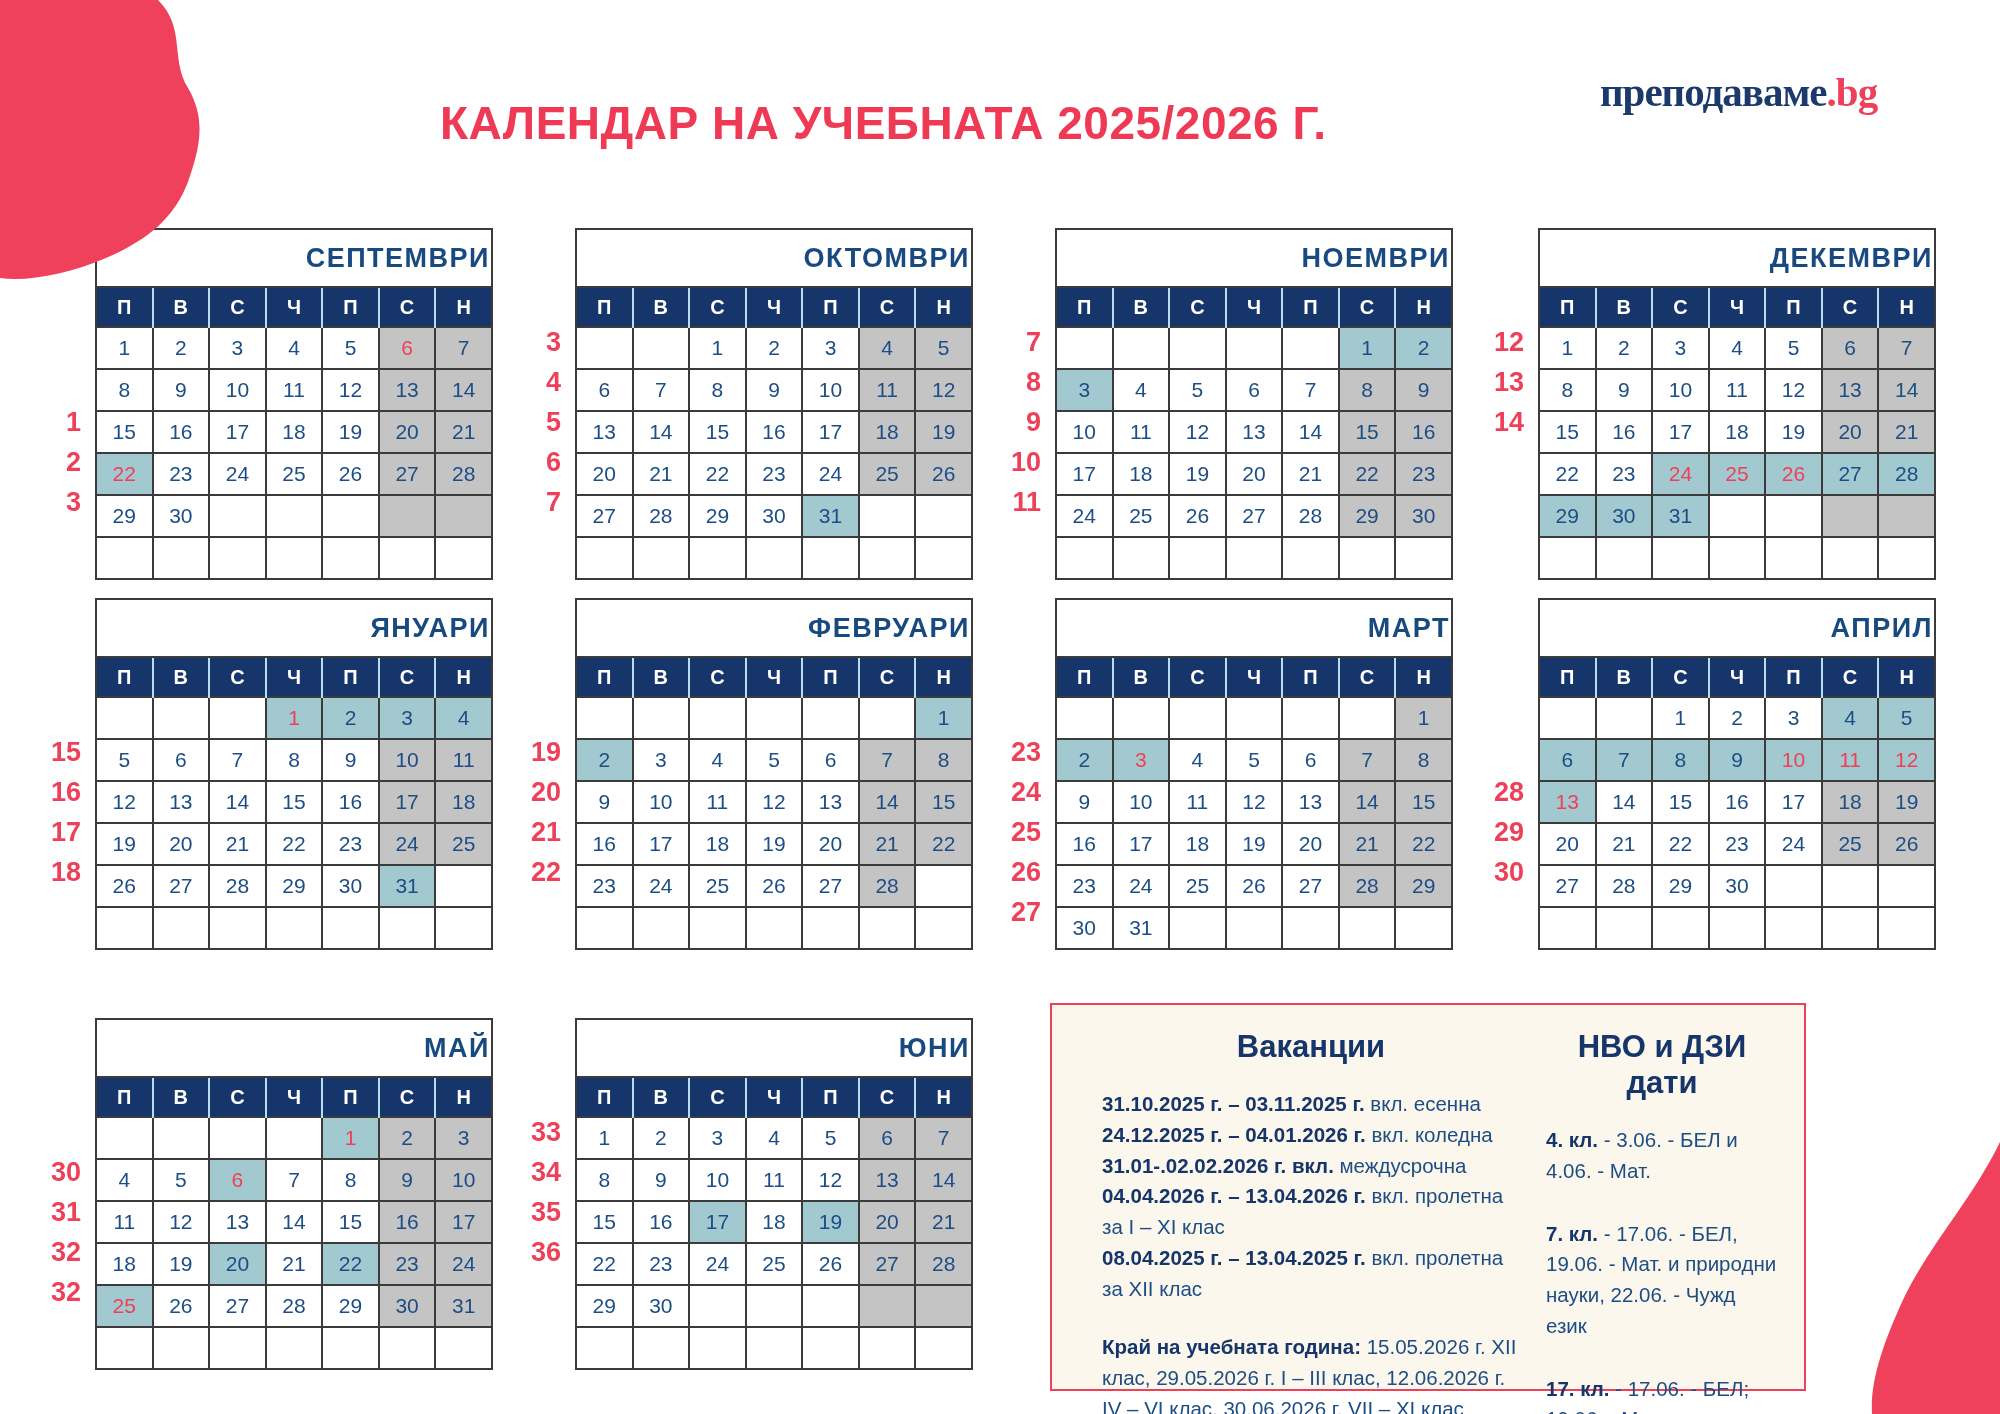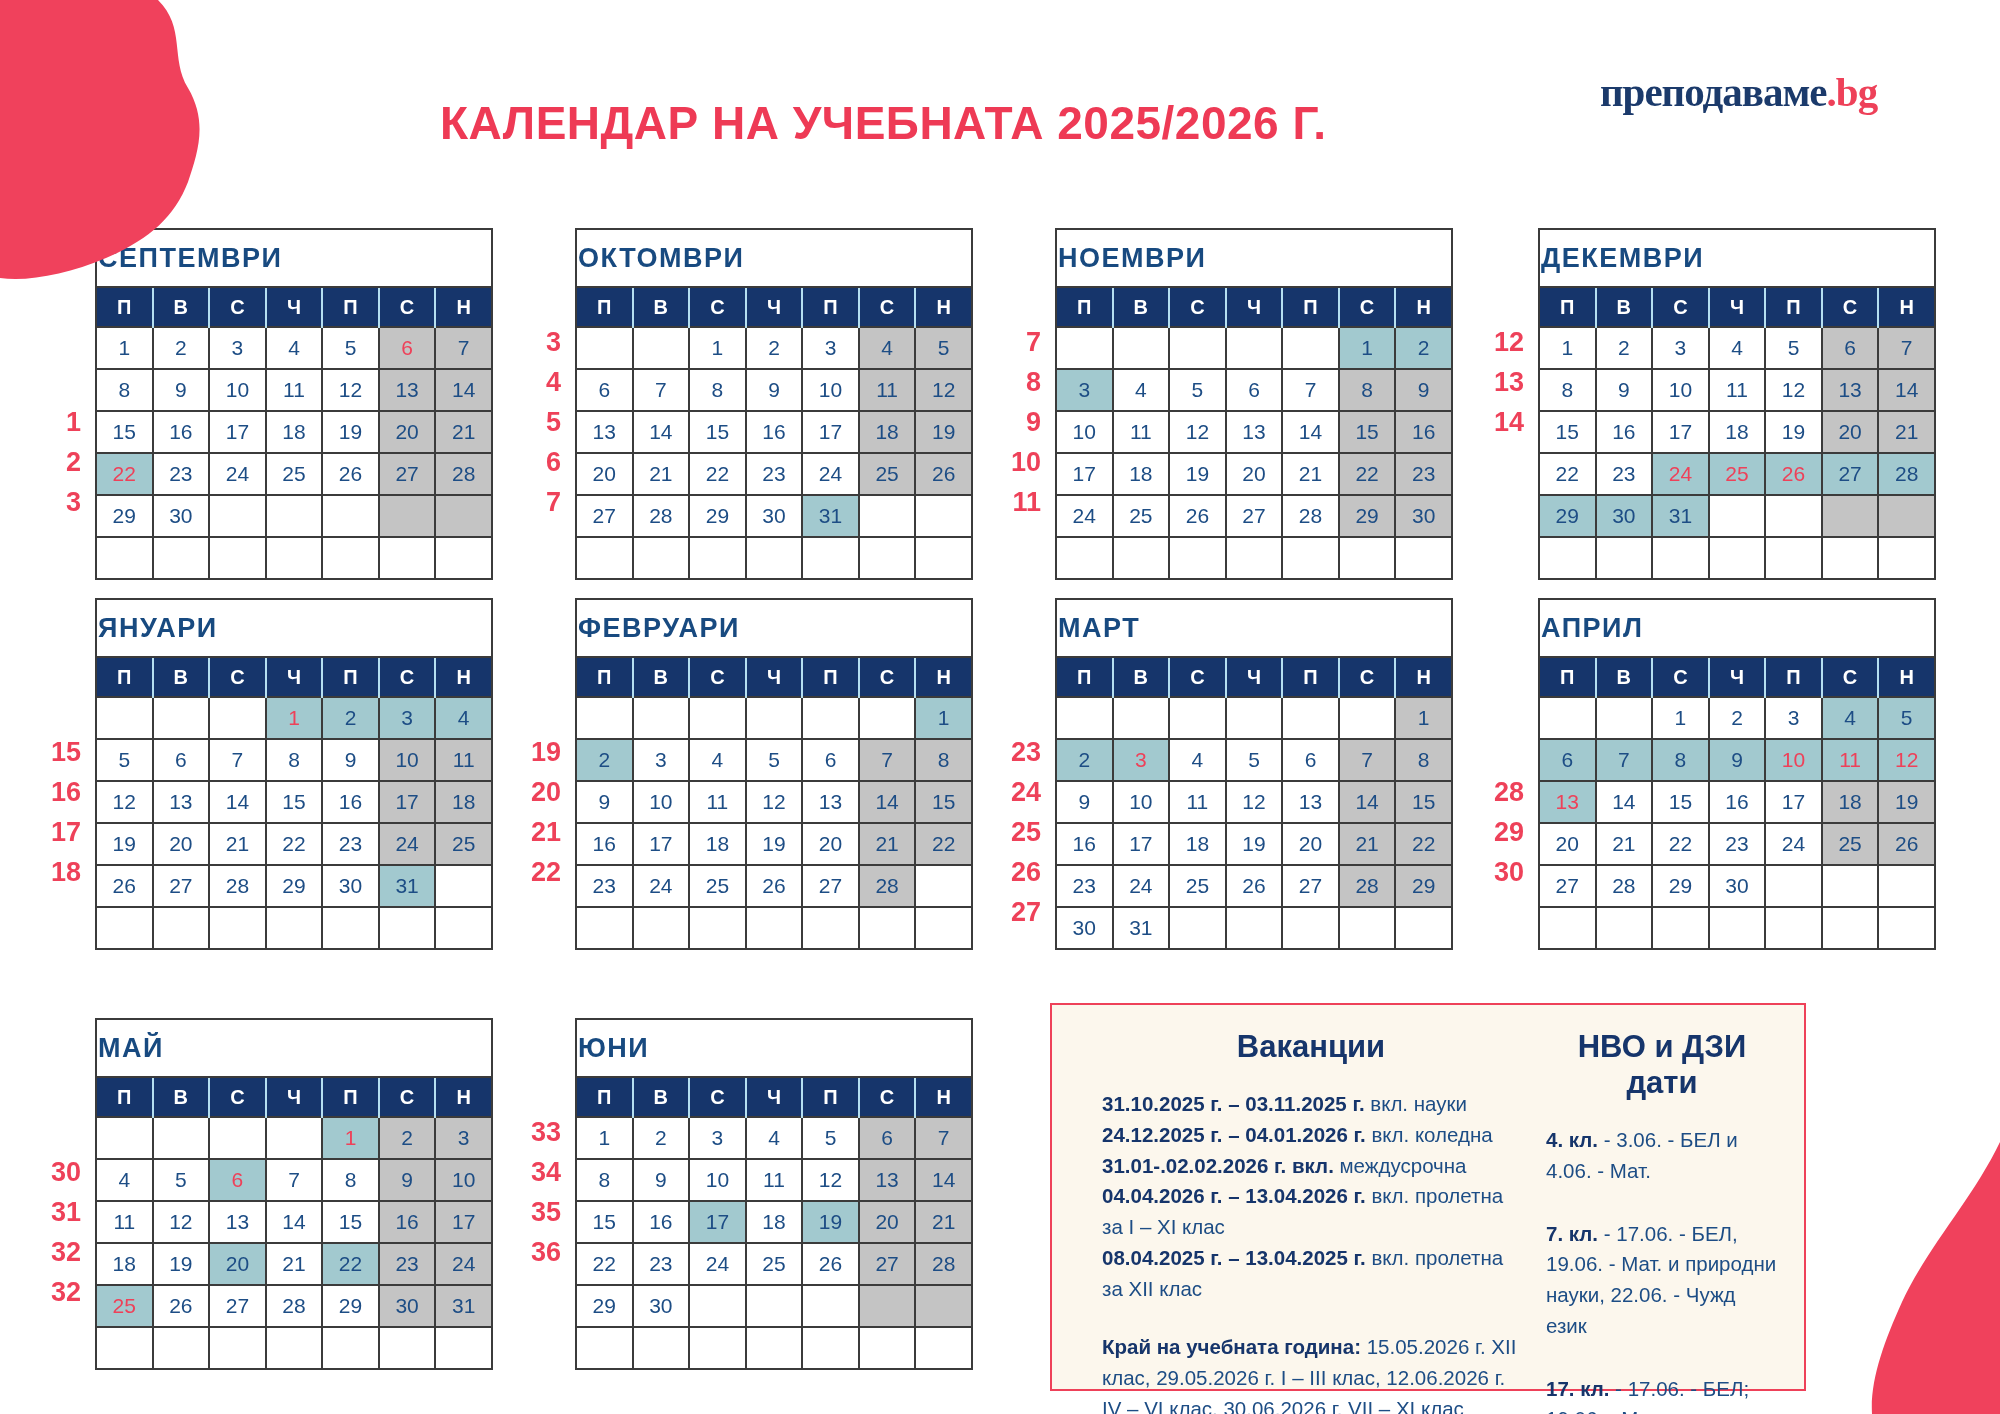--- a/index.html
+++ b/index.html
@@ -7,21 +7,21 @@
         font-family:"Liberation Sans",sans-serif;}
   
   #main-title{position:absolute;left:440px;top:96px;width:1120px;text-align:left;
     font-size:46px;font-weight:bold;color:var(--title_red,#ee3a55);letter-spacing:0.5px;}
   #logo{position:absolute;left:1600px;top:68px;font-family:"Liberation Serif",serif;
     font-weight:bold;font-size:41px;color:var(--logo_navy,#1b3a6b);letter-spacing:-1px;}
   #logo .bg{color:var(--accent_red,#ee4159);}
   
   .cal{position:absolute;width:456px;}
   .cal-table{border-collapse:collapse;margin-left:58px;}
-  .ttitle{height:54px;width:392px;font-size:27px;font-weight:bold;text-align:left;
+  .ttitle{height:54px;width:392px;font-size:27px;font-weight:bold;text-align:right;
     color:var(--title_navy,#184a80);background:#fff;border:2px solid var(--grid_line,#3b3b3b);
     letter-spacing:1.5px;}
   .thead td{width:56px;height:36px;background:var(--navy_dark,#16356b);color:#fff;
     font-size:20px;font-weight:bold;text-align:center;border-top:2px solid var(--grid_line,#3b3b3b);}
   .thead td+td{border-left:2px solid #b5dff0;}
   .thead td:first-child{border-left:2px solid var(--grid_line,#3b3b3b);}
   .thead td:last-child{border-right:2px solid var(--grid_line,#3b3b3b);}
   .cell{width:56px;height:38px;border:2px solid var(--grid_line,#3b3b3b);text-align:center;
     font-size:21px;color:var(--navy_text,#1d4d85);background:#fff;}
   .bg-g{background:var(--weekend_gray,#c4c4c4);}
@@ -855,21 +855,21 @@
             </tr>
           </tbody>
         </table>
       </div>
     </div>
 
   <div id="info-box">
     <div class="vac-col">
       <h2>Ваканции</h2>
       <div id="vac-list">
-          <div class="vac-line"><b>31.10.2025 г. – 03.11.2025 г.</b><span> вкл. науки</span></div>
+          <div class="vac-line"><b>31.10.2025 г. – 03.11.2025 г.</b><span> вкл. есенна</span></div>
           <div class="vac-line"><b>24.12.2025 г. – 04.01.2026 г.</b><span> вкл. коледна</span></div>
           <div class="vac-line"><b>31.01-.02.02.2026 г. вкл.</b><span> междусрочна</span></div>
           <div class="vac-line"><b>04.04.2026 г. – 13.04.2026 г.</b><span> вкл. пролетна за I – XI клас</span></div>
           <div class="vac-line"><b>08.04.2025 г. – 13.04.2025 г.</b><span> вкл. пролетна за XII клас</span></div>
         </div>
       <div class="vac-end"><b>Край на учебната година:</b><span> 15.05.2026 г. XII клас, 29.05.2026 г. I – III клас, 12.06.2026 г. IV – VI клас, 30.06.2026 г. VII – XI клас</span></div>
     </div>
     <div class="nvo-col">
       <h2>НВО и ДЗИ дати</h2>
       <div id="nvo-list">

